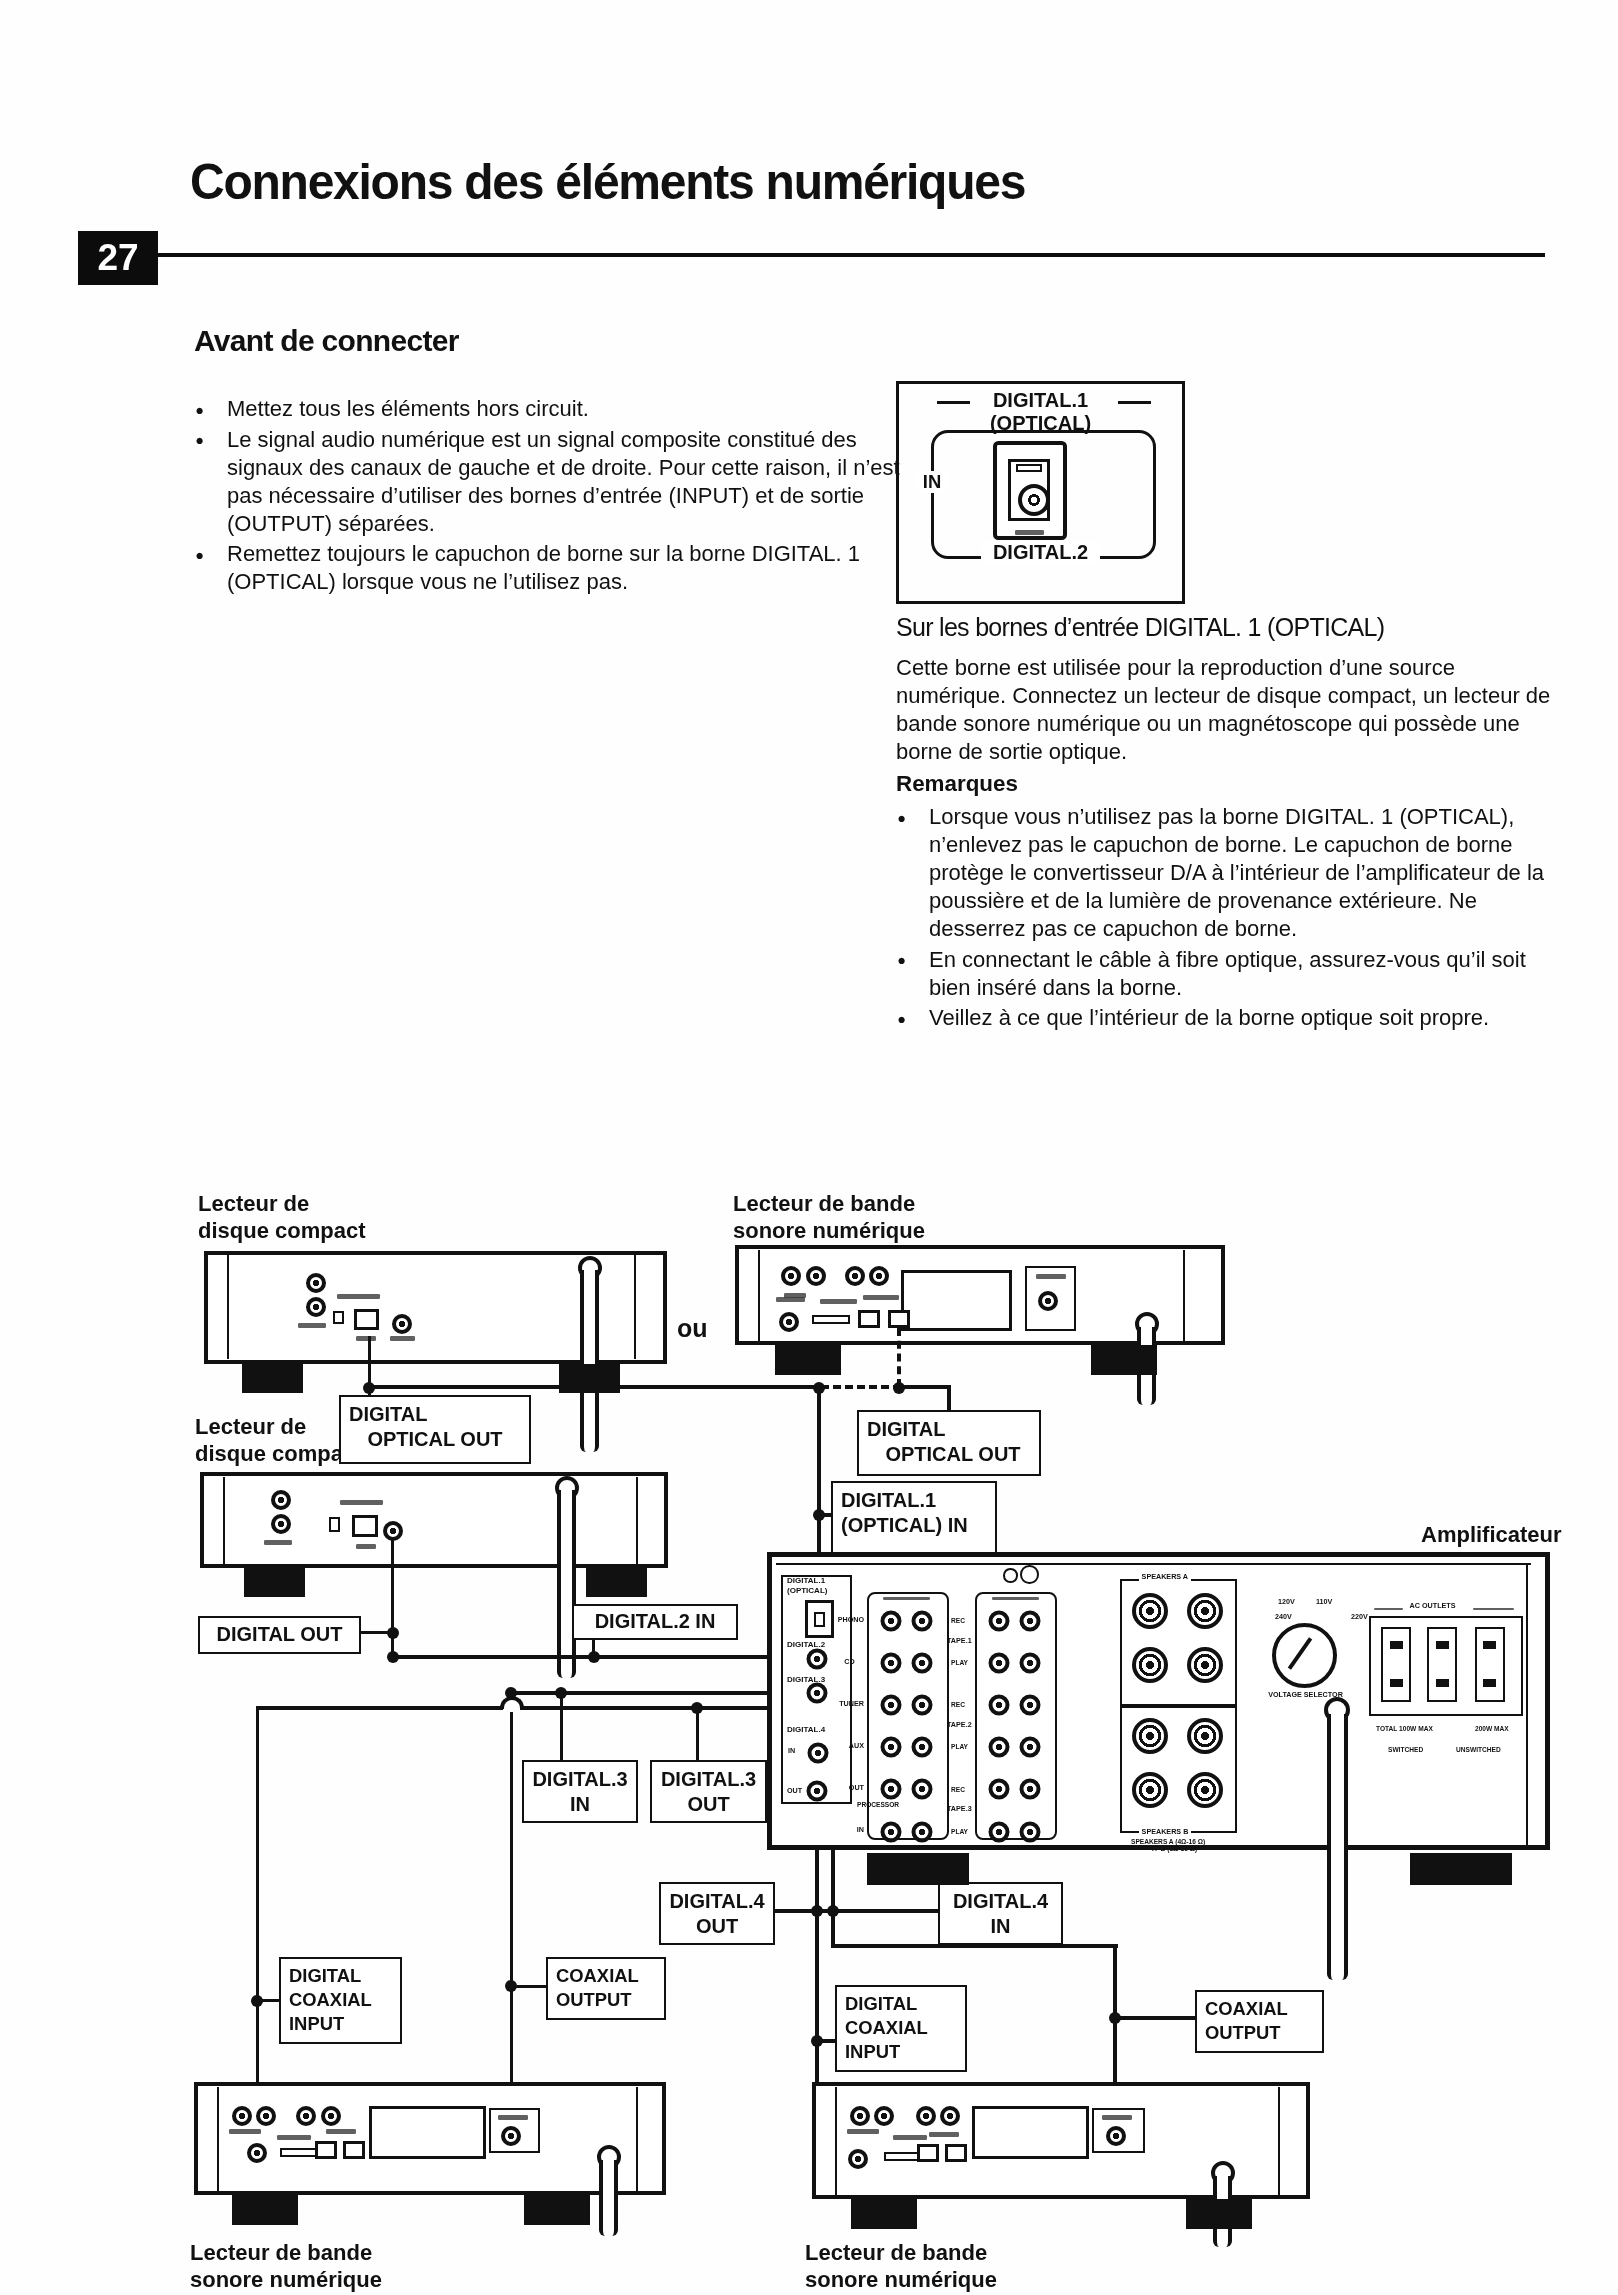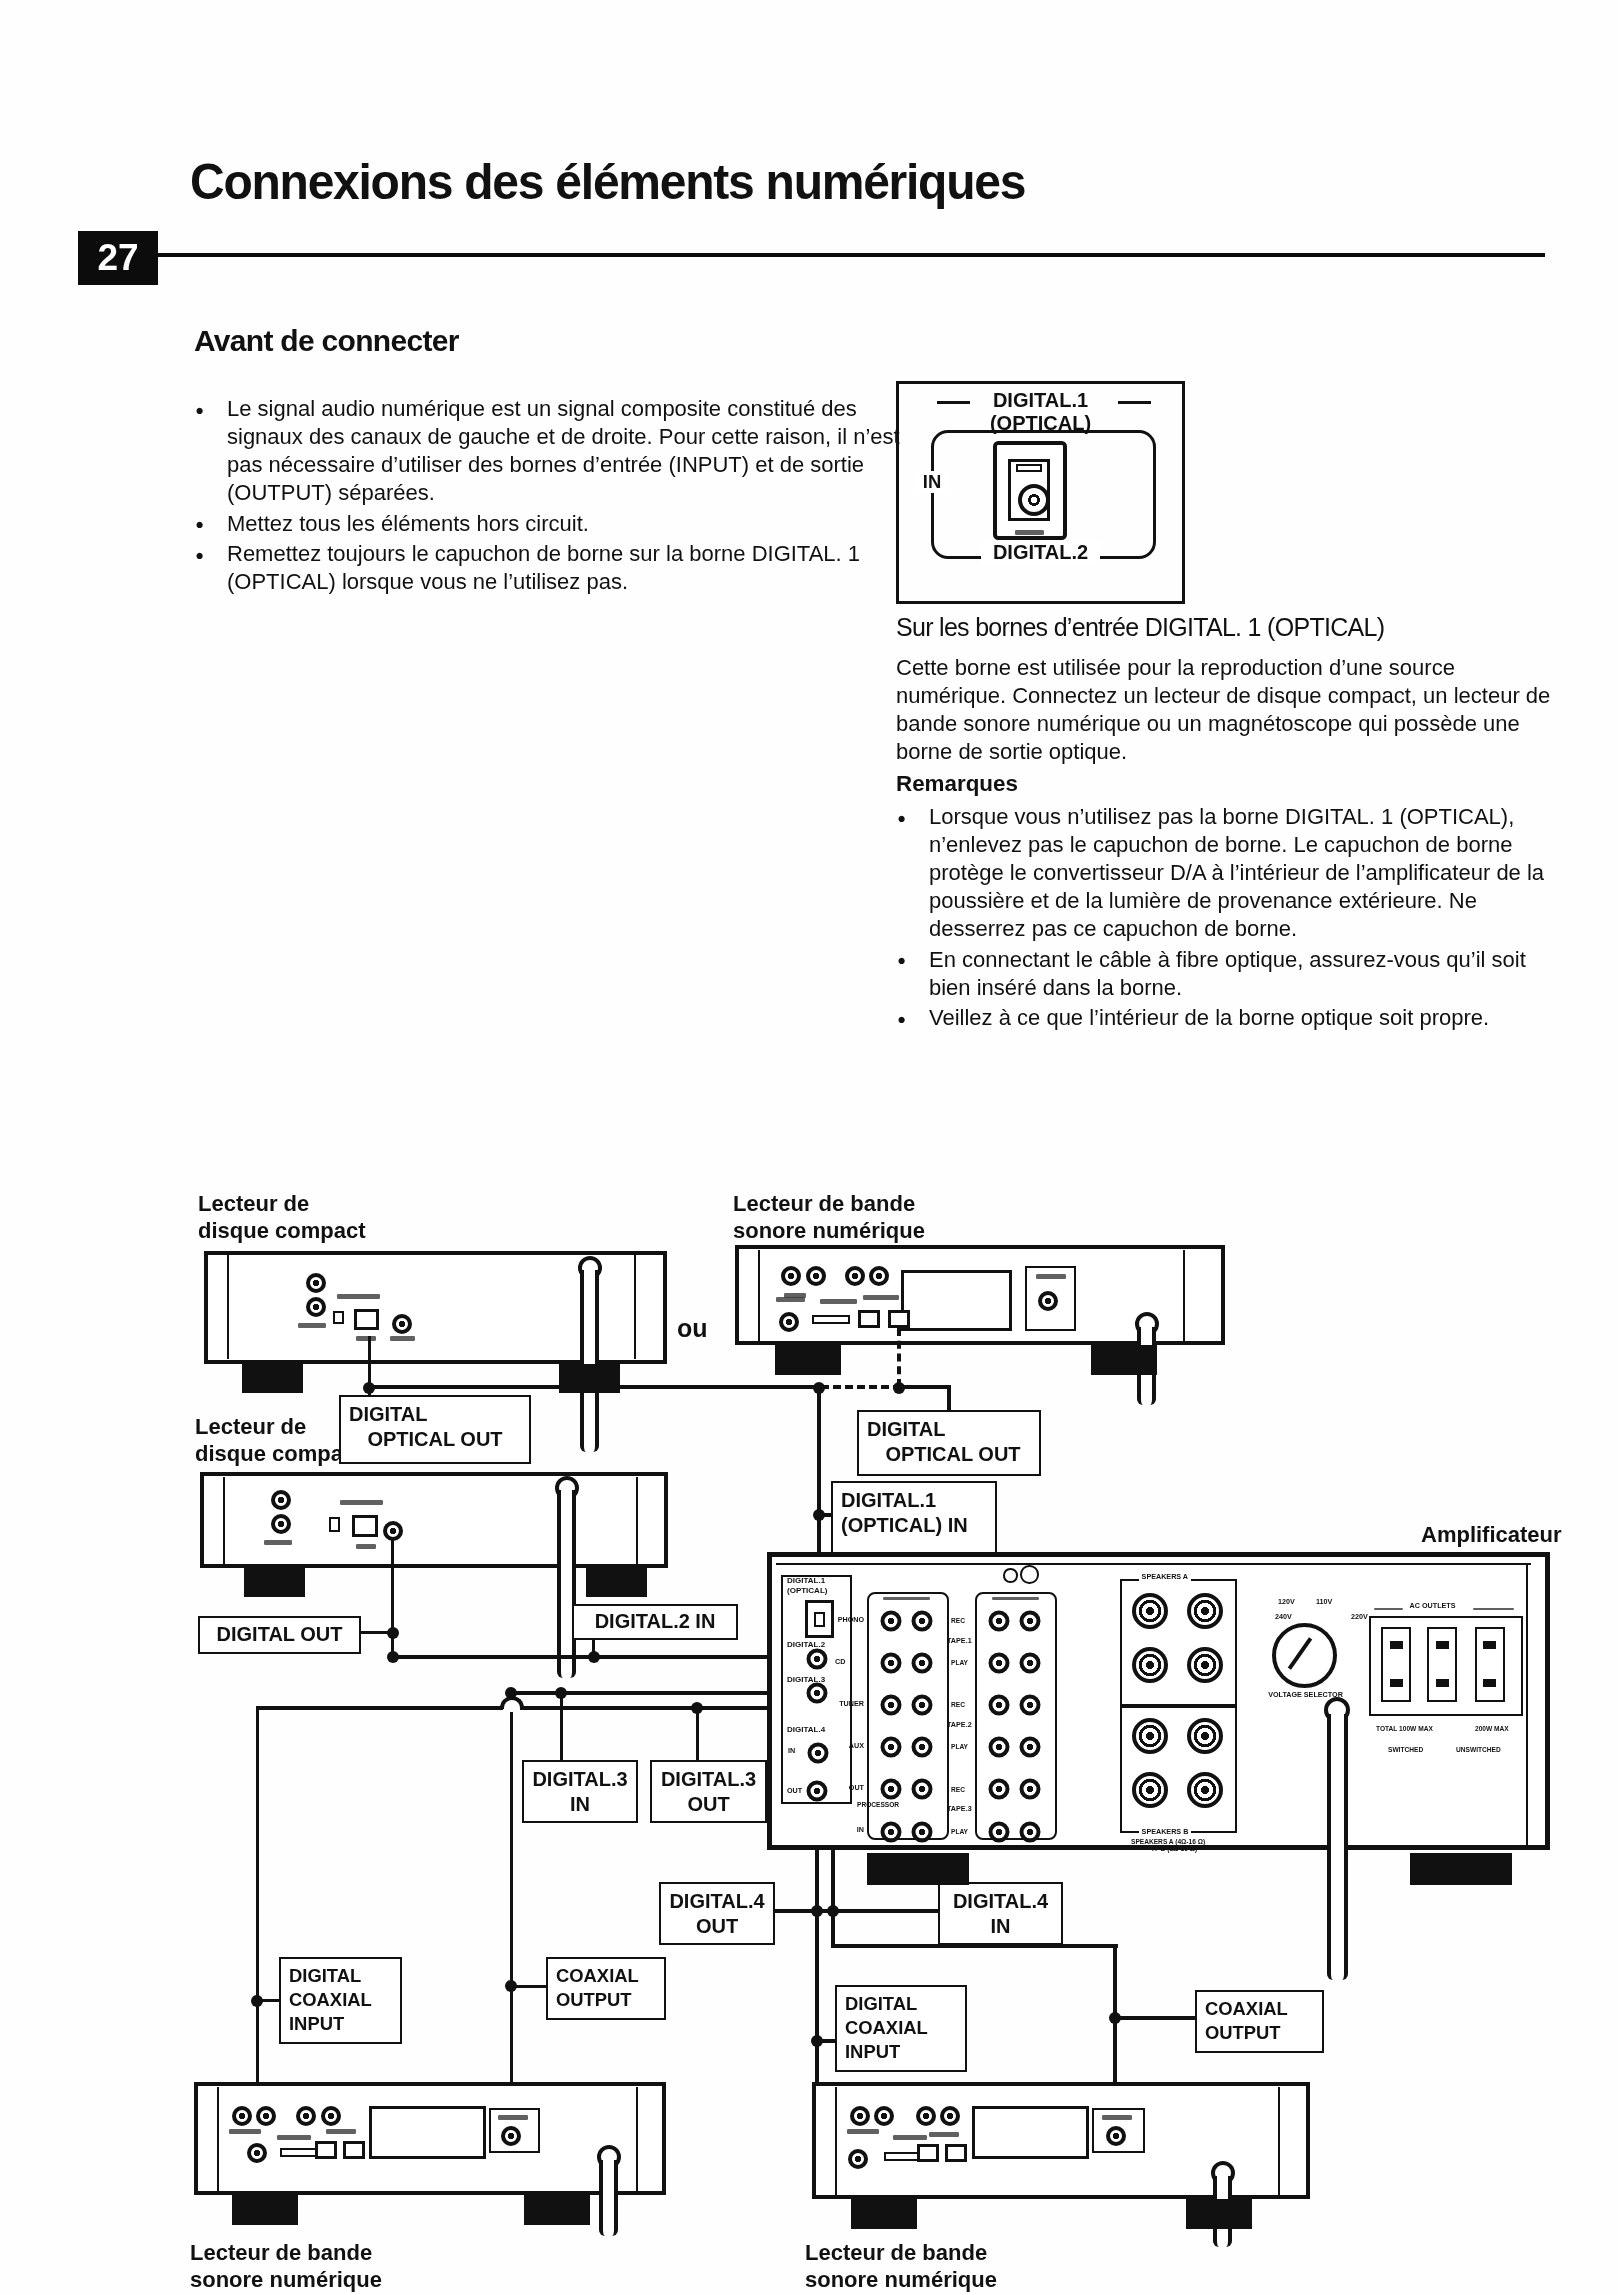--- a/index.html
+++ b/index.html
@@ -46,22 +46,22 @@
 <body>
 
 <div class="page">
 
   <div class="t title" style="left:190px;top:153px">Connexions des éléments numériques</div>
   <div class="badge" style="left:78px;top:231px;width:80px;height:54px">27</div>
   <div class="rule" style="left:158px;top:253px;width:1387px;height:4px"></div>
 
   <div class="t h2l" style="left:194px;top:324px">Avant de connecter</div>
   <ul class="blist t" style="left:194px;top:395px;width:708px">
+    <li>Mettez tous les éléments hors circuit.</li>
     <li>Le signal audio numérique est un signal composite constitué des signaux des canaux de gauche et de droite. Pour cette raison, il n’est pas nécessaire d’utiliser des bornes d’entrée (INPUT) et de sortie (OUTPUT) séparées.</li>
-    <li>Mettez tous les éléments hors circuit.</li>
     <li>Remettez toujours le capuchon de borne sur la borne DIGITAL. 1 (OPTICAL) lorsque vous ne l’utilisez pas.</li>
   </ul>
 
   <div class="t" style="left:896px;top:381px;width:283px;height:217px;border:3.3px solid #111">
     <div class="thin" style="left:38px;top:17px;width:33px;height:3.3px"></div>
     <div class="thin" style="left:219px;top:17px;width:33px;height:3.3px"></div>
     <div class="t" style="left:0;top:5.3px;width:283px;text-align:center;font-size:20px;font-weight:800">DIGITAL.1</div>
     <div class="t" style="left:0;top:28px;width:283px;text-align:center;font-size:20px;font-weight:800">(OPTICAL)</div>
     <div class="t" style="left:32px;top:46px;width:219px;height:123px;border:3.3px solid #111;border-radius:17px"></div>
     <div class="t" style="left:16px;top:87px;width:34px;background:#fff;text-align:center;font-size:18.4px;font-weight:800">IN</div>
@@ -283,21 +283,21 @@
   <i class="cjack" style="left:817px;top:1693px"></i>
   <div class="tt" style="left:787px;top:1726px">DIGITAL.4</div>
   <div class="tt t11" style="left:788px;top:1747px">IN</div>
   <i class="cjack" style="left:818px;top:1753px"></i>
   <div class="tt t11" style="left:787px;top:1787px">OUT</div>
   <i class="cjack" style="left:817px;top:1791px"></i>
 
   <div class="box3" style="left:867px;top:1592px;width:82px;height:248px;border-radius:8px"></div>
   <div class="smudge" style="left:883px;top:1597px;width:47px;height:2.6px"></div>
   <div class="tt t11" style="left:835px;top:1616px;width:29px;text-align:right">PHONO</div>
-  <div class="tt t11" style="left:835px;top:1658px;width:29px;text-align:left">CD</div>
+  <div class="tt t11" style="left:835px;top:1658px;width:29px;text-align:center">CD</div>
   <div class="tt t11" style="left:835px;top:1700px;width:29px;text-align:right">TUNER</div>
   <div class="tt t11" style="left:835px;top:1742px;width:29px;text-align:right">AUX</div>
   <div class="tt t11" style="left:835px;top:1784px;width:29px;text-align:right">OUT</div>
   <div class="tt t10" style="left:857px;top:1801px">PROCESSOR</div>
   <div class="tt t11" style="left:835px;top:1826px;width:29px;text-align:right">IN</div>
   <i class="cjack" style="left:891px;top:1621px"></i>
     <i class="cjack" style="left:922px;top:1621px"></i>
   <i class="cjack" style="left:891px;top:1663px"></i>
     <i class="cjack" style="left:922px;top:1663px"></i>
   <i class="cjack" style="left:891px;top:1705px"></i>

